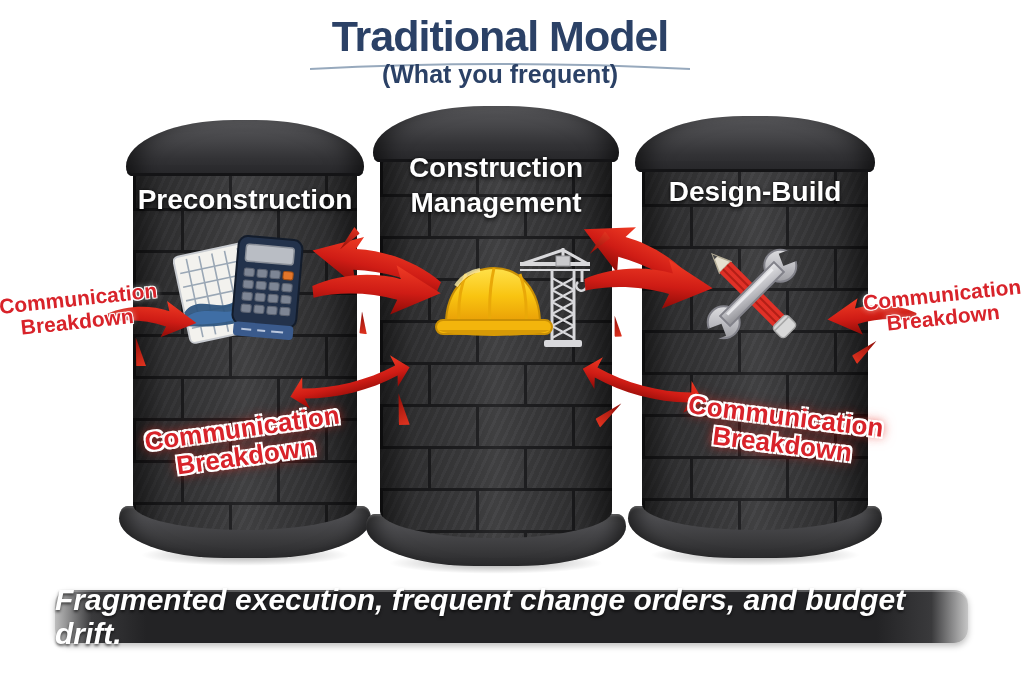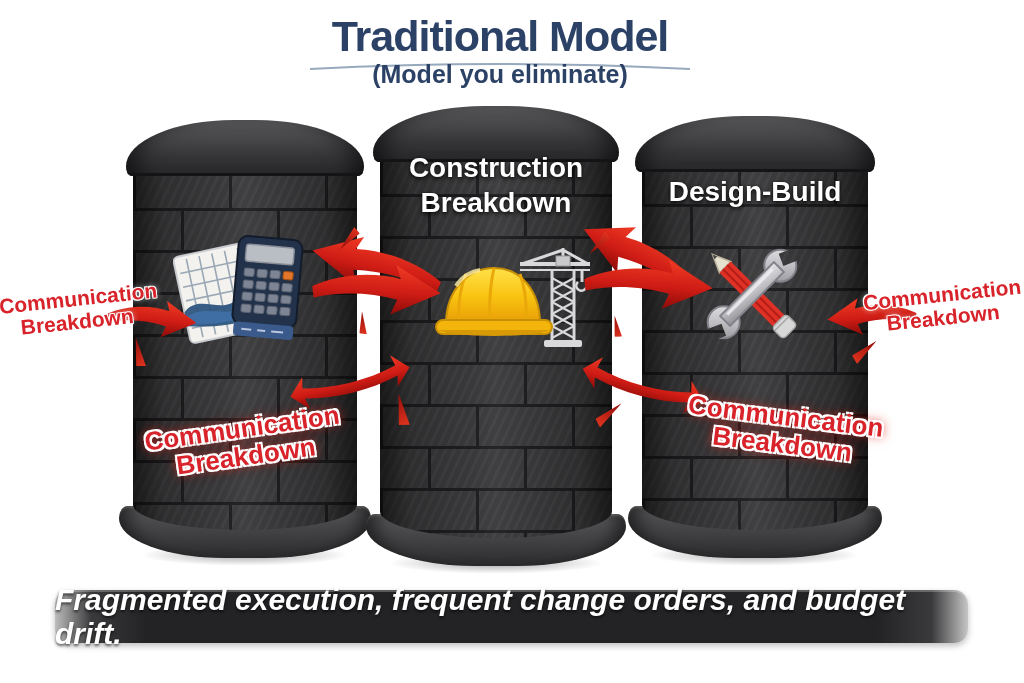--- a/index.html
+++ b/index.html
@@ -86,29 +86,30 @@
           <stop offset=".5" stop-color="#bfbfc4"></stop>
           <stop offset="1" stop-color="#8f8f94"></stop>
       </linearGradient>
     </defs>
   </svg>
 
   <div class="title">Traditional Model</div>
   <svg class="title-rule" viewBox="0 0 380 8">
     <path d="M0 6 Q190 -4 380 6" fill="none" stroke="#7d93ad" stroke-width="2" opacity=".8"></path>
   </svg>
-  <div class="subtitle">(Model you eliminate)</div>
+  <div class="subtitle">(What you frequent)</div>
 
   <div class="silo" style="left:133px;top:120px;width:224px;height:448px;">
     <div class="floor-shadow"></div>
     <div class="base"></div>
     <div class="body">
         <div class="shade"></div>
       </div>
     <div class="cap"></div>
+    <div class="silo-label" style="top:62px;">Preconstruction</div>
     <svg class="icon" style="left:40px;top:112px;" width="140" height="112" viewBox="0 0 140 112">
       <g transform="rotate(-12 50 60)">
         <rect x="8" y="16" width="80" height="88" rx="5" fill="#f3f2ee" stroke="#c9ccd1" stroke-width="2"></rect>
         <g stroke="#9aa7b5" stroke-width="1.6">
           <path d="M21 20 v80 M34 20 v80 M47 20 v80 M60 20 v80 M73 20 v80"></path>
           <path d="M12 33 h72 M12 47 h72 M12 61 h72 M12 75 h72 M12 89 h72"></path>
         </g>
         <path d="M8 72 C 26 56, 44 82, 62 70 C 74 62, 82 66, 88 62 L88 88 C 66 98, 30 92, 8 86 Z" fill="#2e5580" opacity=".95"></path>
         <path d="M8 78 C 28 66, 48 88, 70 78 L 88 72 L88 84 C 64 94, 30 90, 8 84 Z" fill="#3f6ea5"></path>
       </g>
@@ -139,21 +140,21 @@
     </svg>
   </div>
 
   <div class="silo" style="left:380px;top:106px;width:232px;height:470px;">
     <div class="floor-shadow"></div>
     <div class="base"></div>
     <div class="body">
         <div class="shade"></div>
       </div>
     <div class="cap"></div>
-    <div class="silo-label" style="top:44px;padding:0 14px;">Construction Breakdown</div>
+    <div class="silo-label" style="top:44px;padding:0 14px;">Construction Management</div>
     <svg class="icon" style="left:52px;top:134px;" width="164" height="114" viewBox="0 0 164 114">
       <g stroke="#d9d9dc" stroke-width="3" fill="none">
         <path d="M120 30 V102 M142 30 V102"></path>
         <path d="M120 38 L142 50 M142 38 L120 50 M120 50 L142 62 M142 50 L120 62 M120 62 L142 74 M142 62 L120 74 M120 74 L142 86 M142 74 L120 86 M120 86 L142 98 M142 86 L120 98" stroke-width="2"></path>
         <path d="M88 24 H158" stroke-width="4"></path>
         <path d="M88 30 H158" stroke-width="2"></path>
         <path d="M131 8 V24 M131 10 L90 24 M131 10 L156 24"></path>
         <path d="M150 30 V42"></path>
       </g>
       <path d="M146 42 a5 5 0 1 0 8 2" stroke="#d9d9dc" stroke-width="2.5" fill="none"></path>

